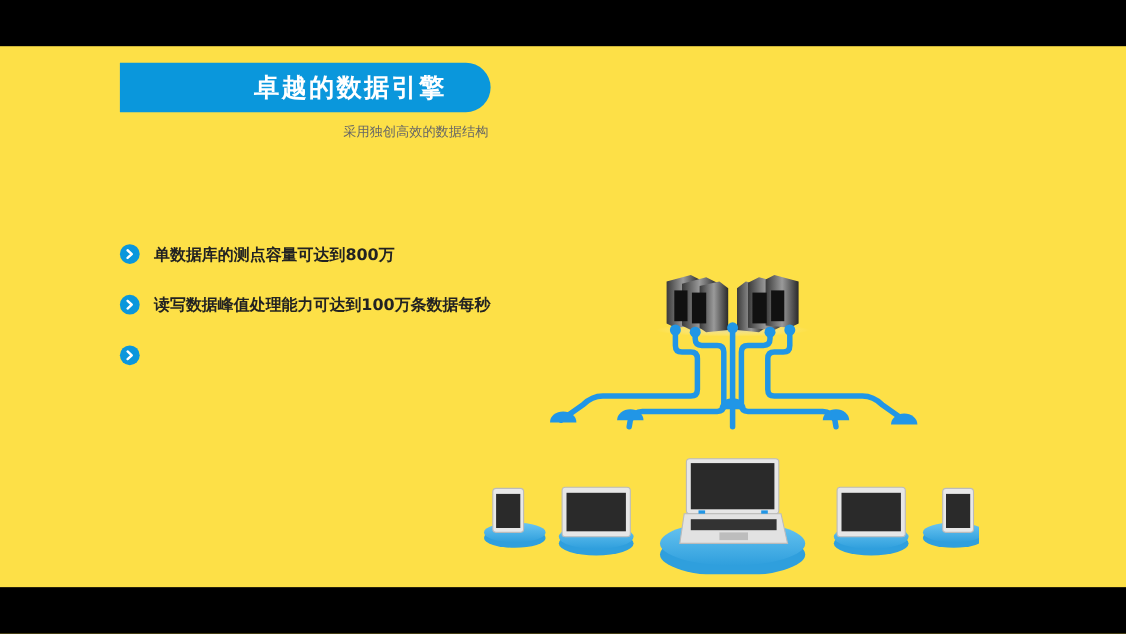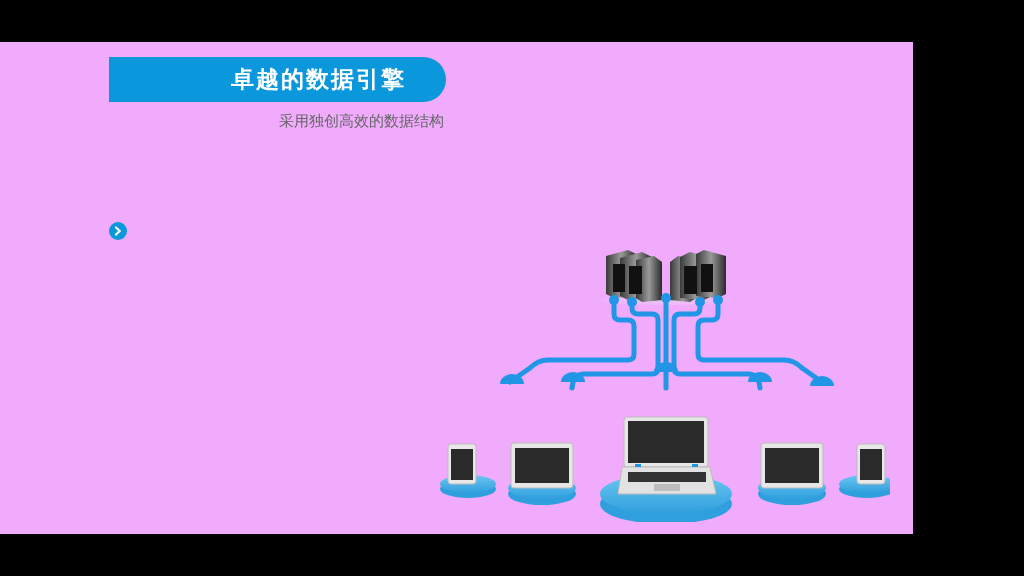--- a/index.html
+++ b/index.html
@@ -4,35 +4,35 @@
 <style>
   html, body { margin: 0; padding: 0; }
   body {
     width: 1024px; height: 576px; overflow: hidden; background: #000;
     font-family: "DejaVu Sans", "Liberation Sans", sans-serif;
     position: relative;
   }
   .letterbox-top { position: absolute; left: 0; top: 0; width: 1024px; height: 42px; background: #000; }
   .letterbox-bottom { position: absolute; left: 0; top: 534px; width: 1024px; height: 42px; background: #000; }
   .slide {
-    position: absolute; left: 0; top: 42px; width: 913px; height: 492px;
-    background: #f0abfc; overflow: hidden;
+    position: absolute; left: 0; top: 42px; width: 1024px; height: 492px;
+    background: #fde047; overflow: hidden;
   }
   .title-banner {
     position: absolute; left: 109px; top: 15px; width: 337px; height: 45px;
     background: #0a97dc; border-radius: 0 23px 23px 0;
     display: flex; align-items: center; justify-content: flex-end;
     box-sizing: border-box; padding-right: 40px;
   }
   .title-text {
     color: #fff; font-size: 23px; font-weight: bold; letter-spacing: 2px;
   }
   .subtitle {
     position: absolute; left: 258px; top: 70px; width: 186px; text-align: right;
-    font-size: 15px; color: #666666;
+    font-size: 12px; color: #666666;
   }
   .bullets { position: absolute; left: 109px; top: 178px; }
   .bullet {
     display: flex; align-items: center; height: 22px; margin-bottom: 24px;
   }
   .bullet-icon {
     width: 18px; height: 18px; border-radius: 50%; background: #0a97dc;
     display: flex; align-items: center; justify-content: center; flex: none;
   }
   .bullet-text {
@@ -46,20 +46,36 @@
 
 <div class="letterbox-top"></div>
 
 <div class="slide">
   <div class="title-banner">
     <span class="title-text">卓越的数据引擎</span>
   </div>
   <div class="subtitle">采用独创高效的数据结构</div>
 
   <div class="bullets">
+    <div class="bullet">
+      <span class="bullet-icon">
+        <svg width="10" height="10" viewBox="0 0 10 10">
+            <path d="M3 1.5 L6.8 5 L3 8.5" stroke="#fff" stroke-width="2.2" fill="none" stroke-linecap="round" stroke-linejoin="round"></path>
+          </svg>
+      </span>
+      <span class="bullet-text">单数据库的测点容量可达到800万</span>
+    </div>
+    <div class="bullet">
+      <span class="bullet-icon">
+        <svg width="10" height="10" viewBox="0 0 10 10">
+            <path d="M3 1.5 L6.8 5 L3 8.5" stroke="#fff" stroke-width="2.2" fill="none" stroke-linecap="round" stroke-linejoin="round"></path>
+          </svg>
+      </span>
+      <span class="bullet-text">读写数据峰值处理能力可达到100万条数据每秒</span>
+    </div>
     <div class="bullet">
       <span class="bullet-icon">
         <svg width="10" height="10" viewBox="0 0 10 10">
             <path d="M3 1.5 L6.8 5 L3 8.5" stroke="#fff" stroke-width="2.2" fill="none" stroke-linecap="round" stroke-linejoin="round"></path>
           </svg>
       </span>
     </div>
   </div>
 
   <svg class="illustration" viewBox="0 0 460 290" width="460" height="290">

